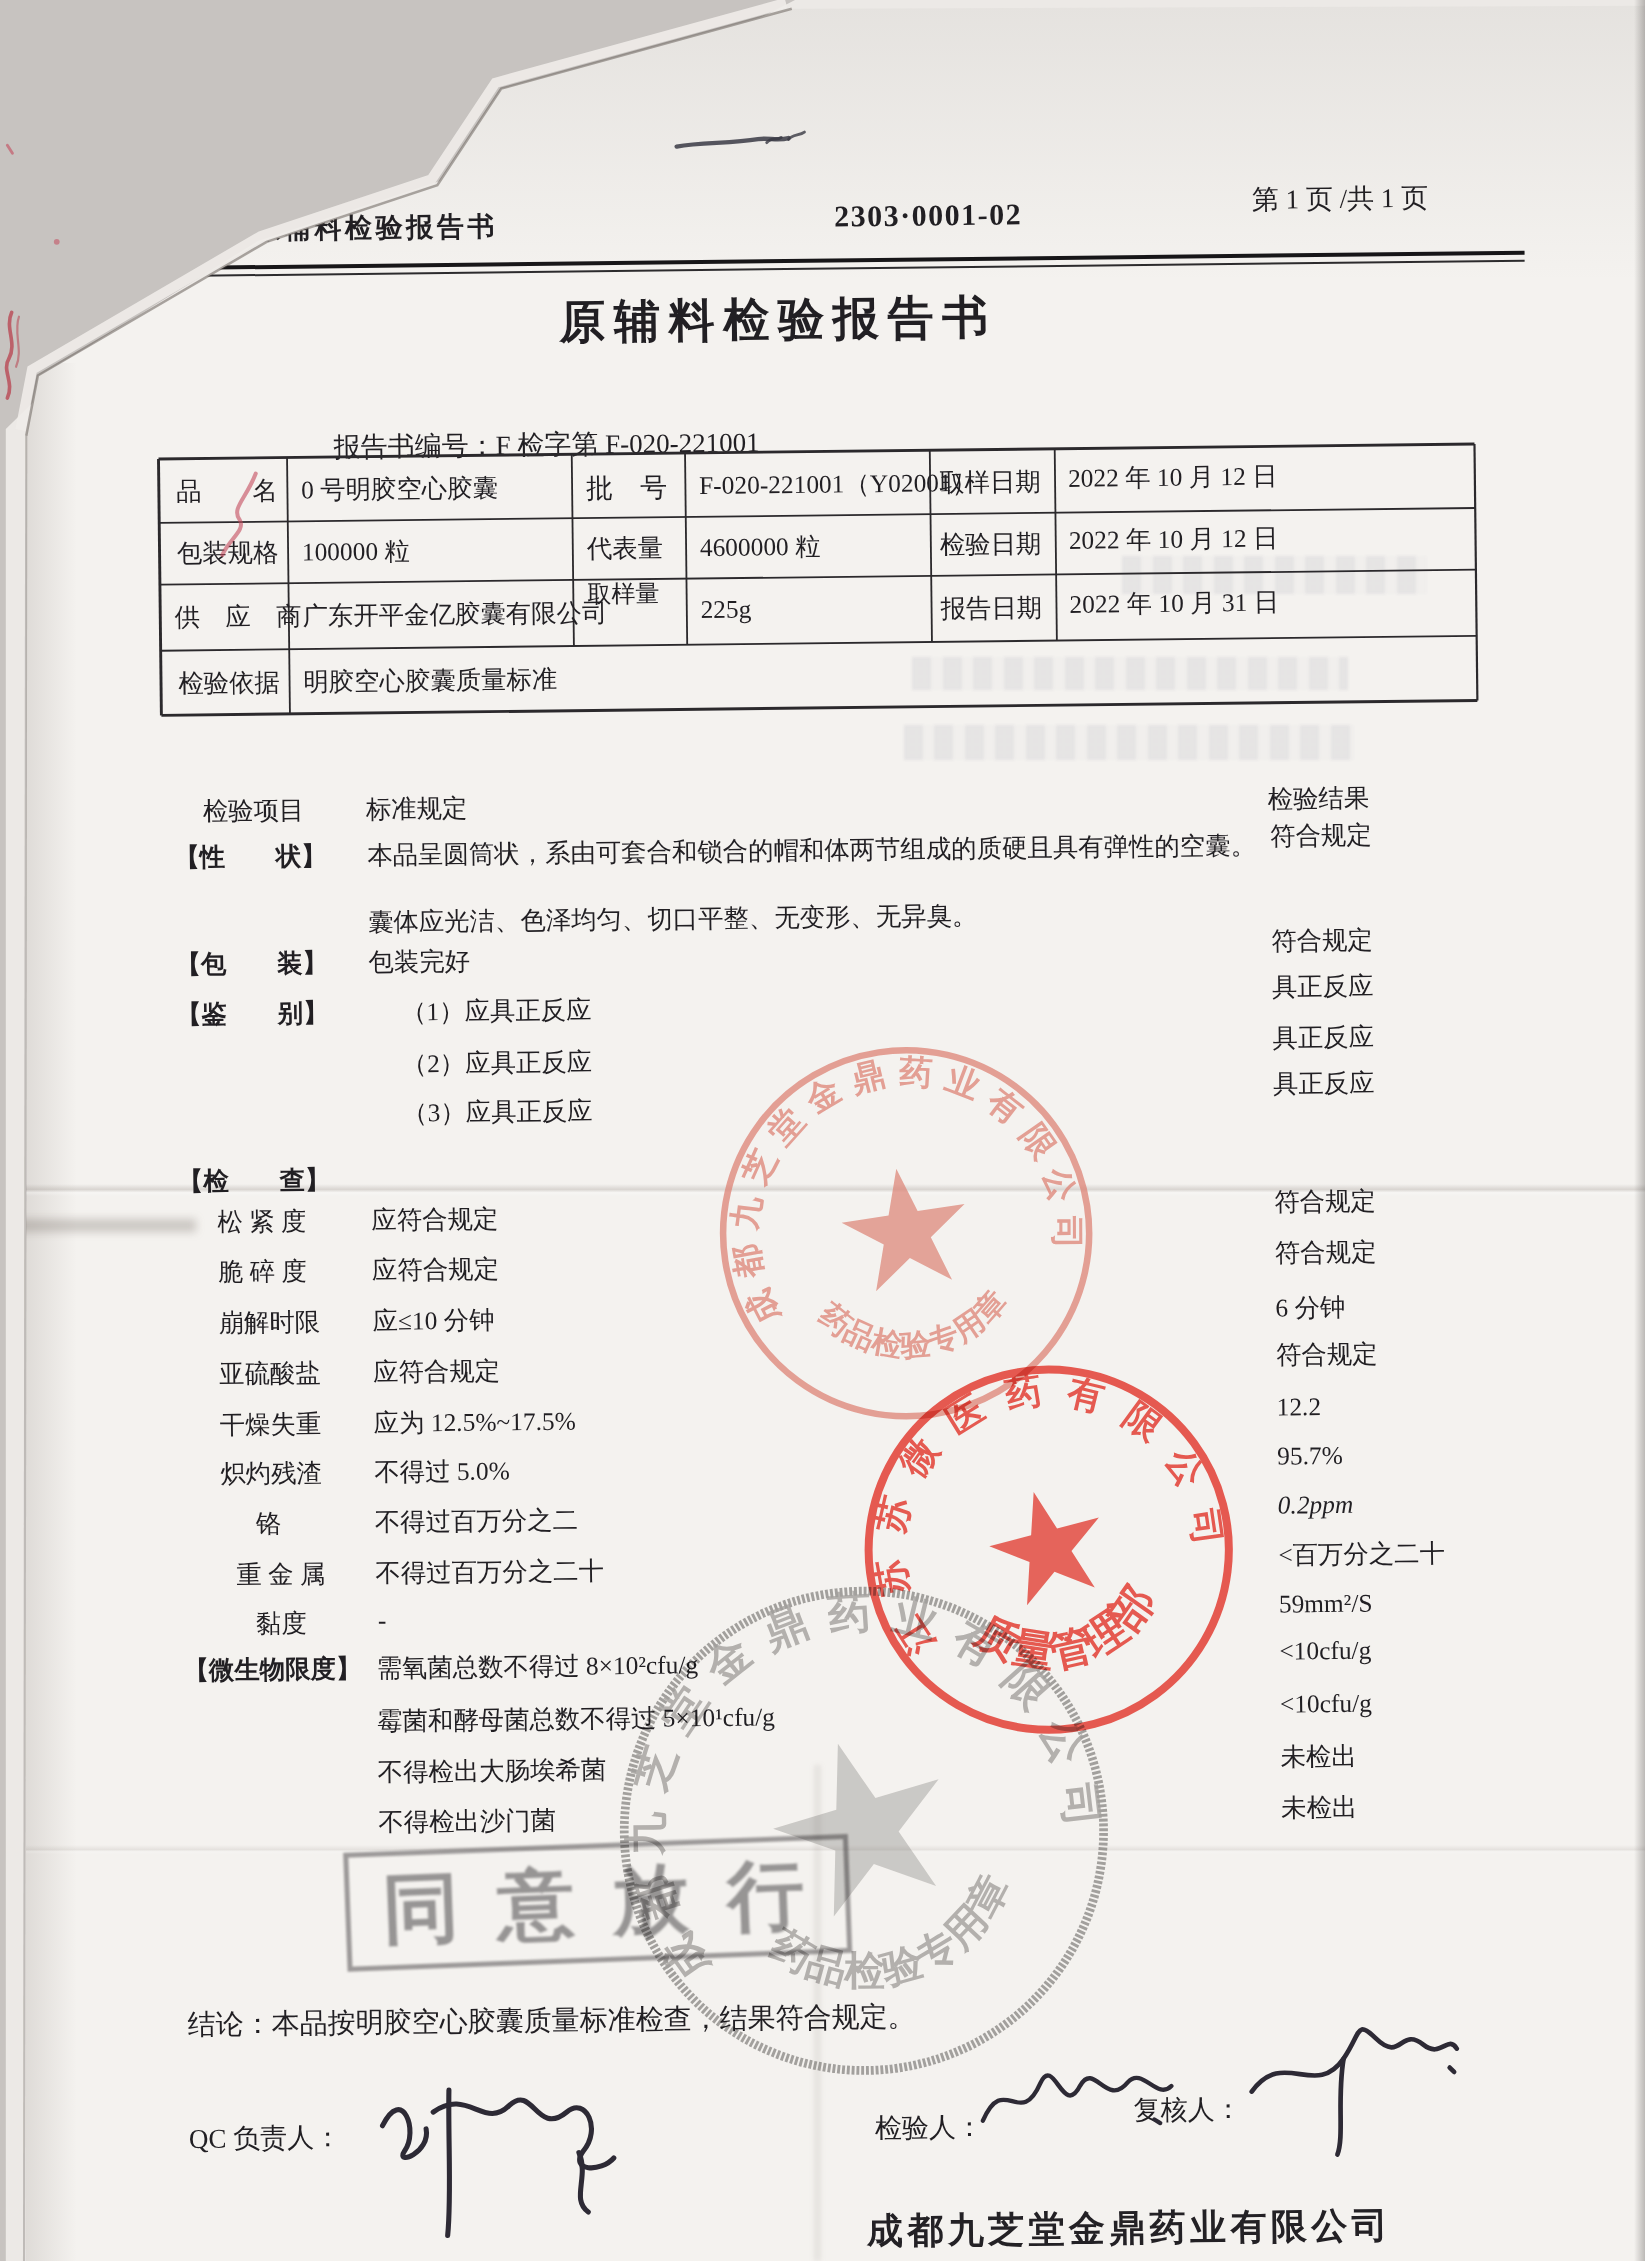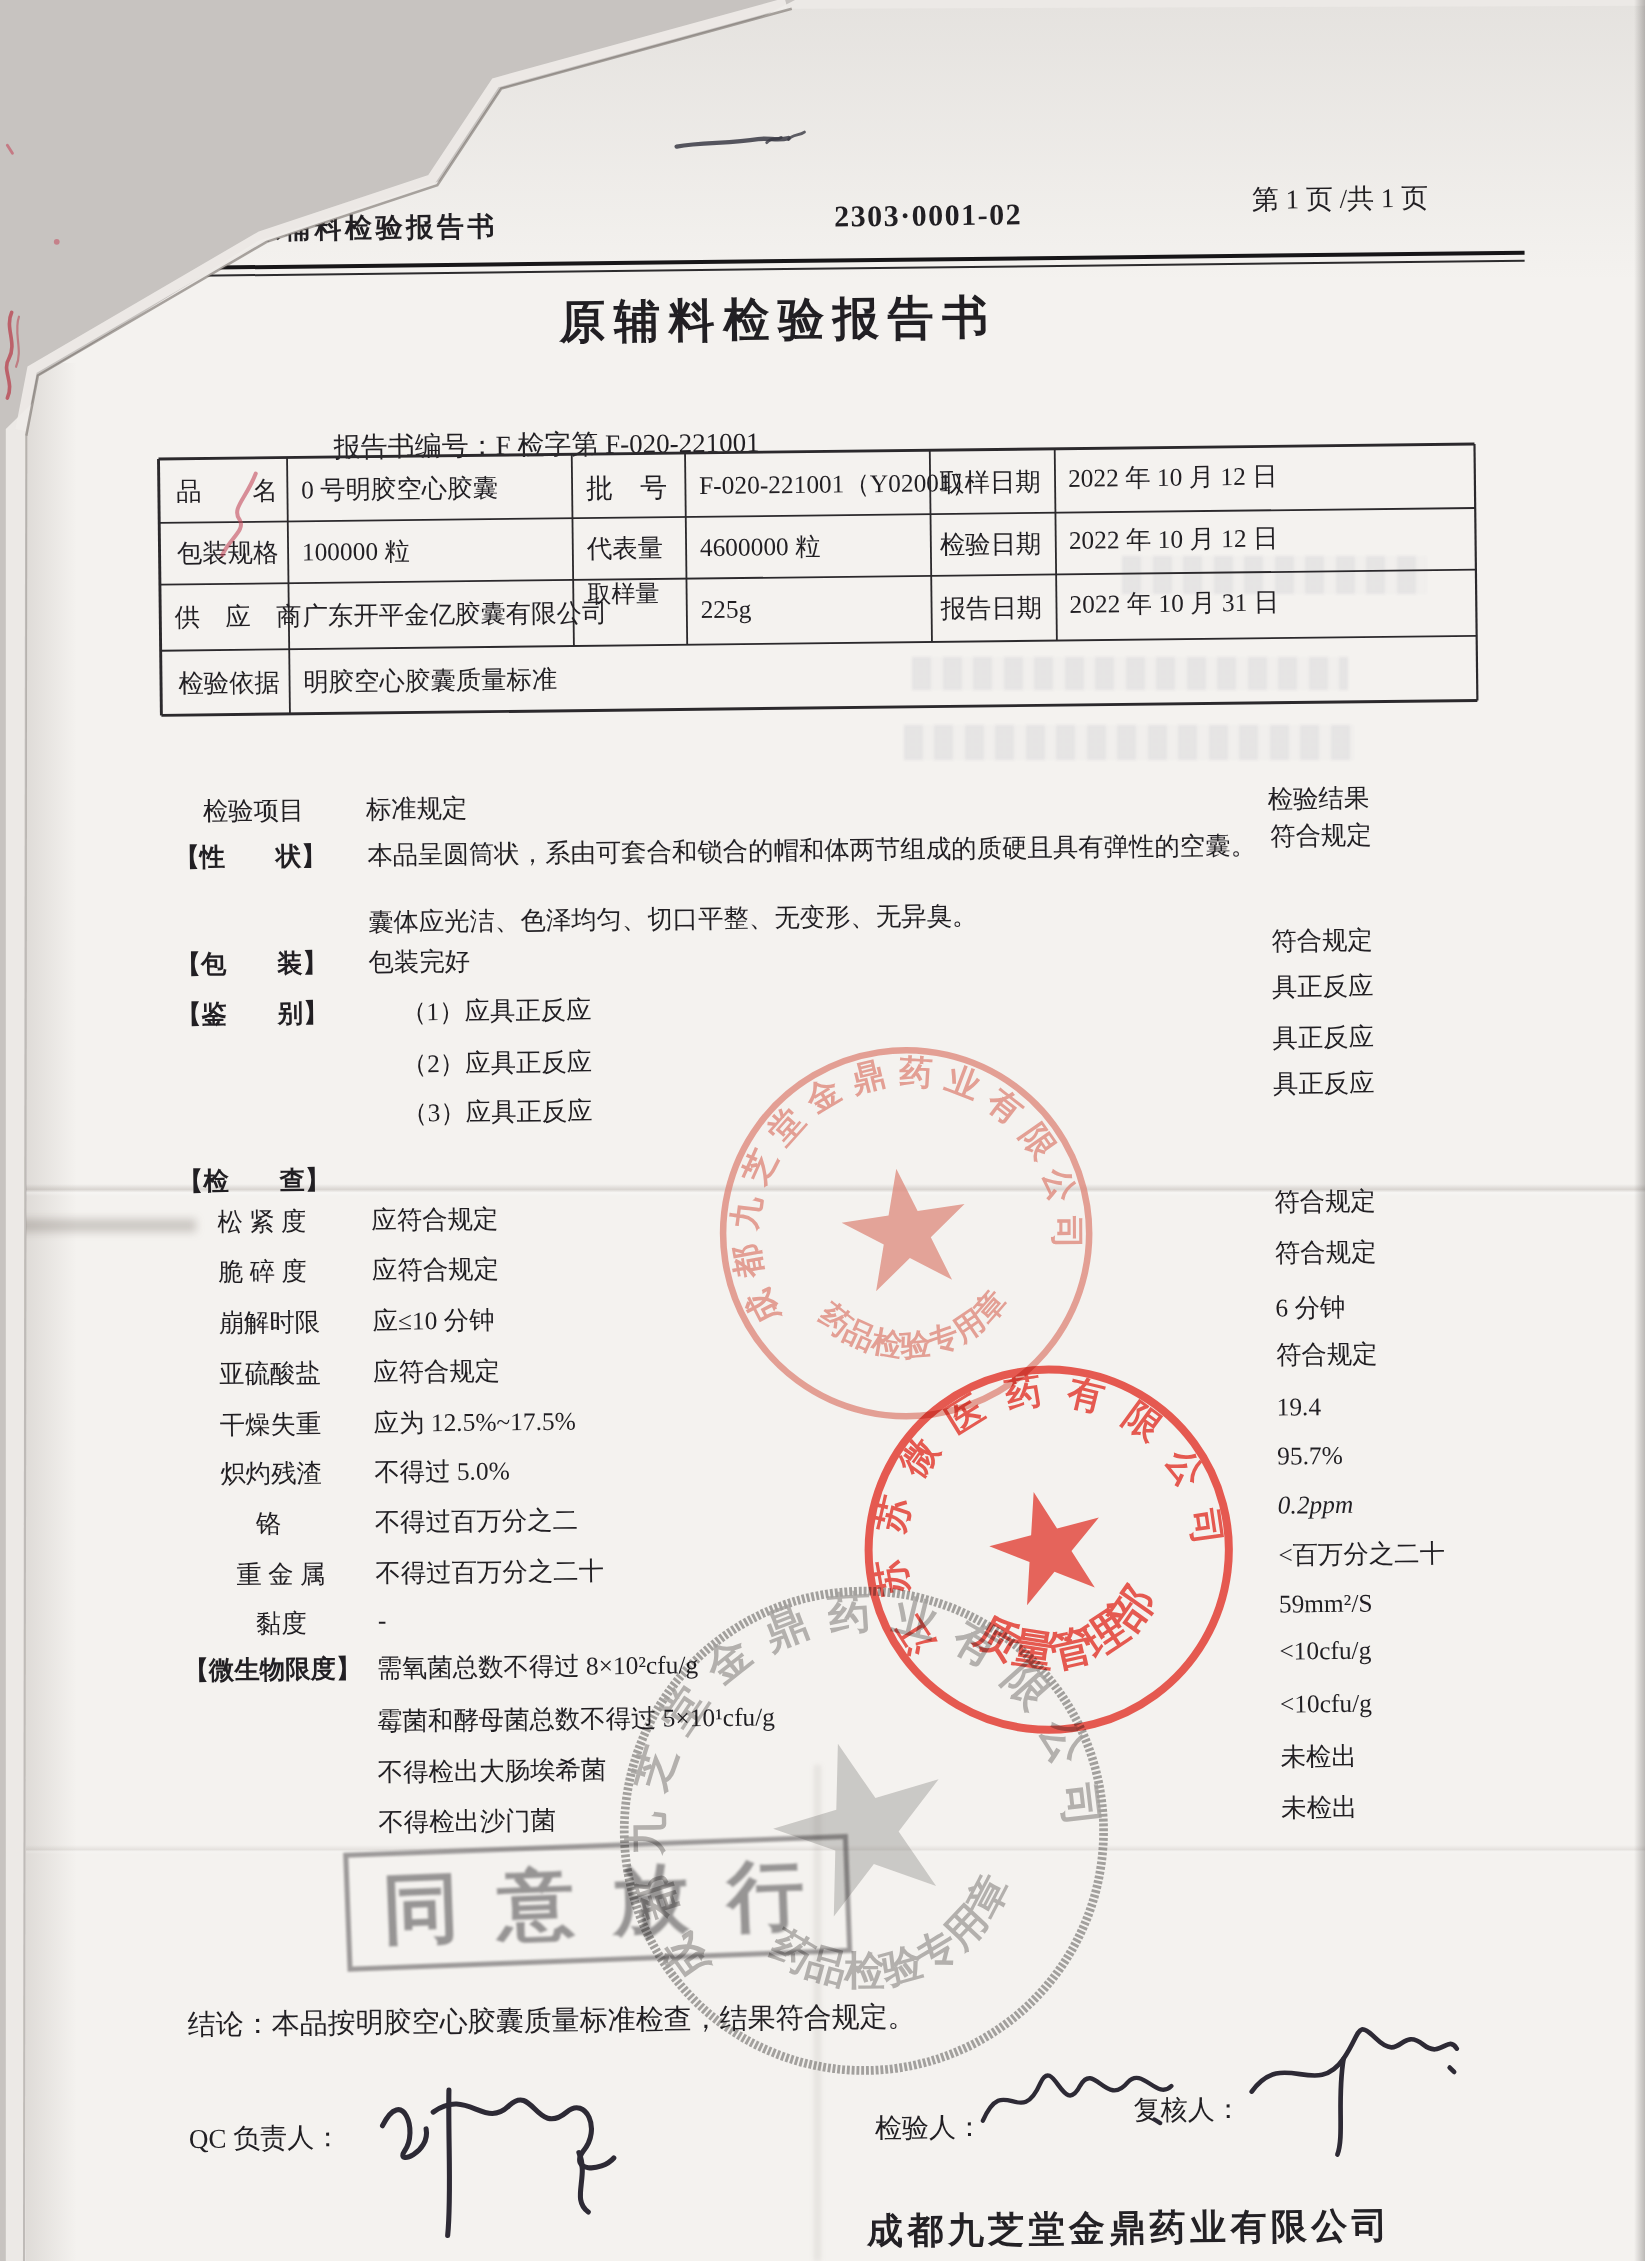--- a/index.html
+++ b/index.html
@@ -138,21 +138,21 @@
       <div class="t it" style="left:216px;top:1300px;">崩解时限</div>
       <div class="t it" style="left:370px;top:1300px;">应≤10 分钟</div>
       <div class="t it" style="left:1273px;top:1297px;">6 分钟</div>
 
       <div class="t it" style="left:216px;top:1351px;">亚硫酸盐</div>
       <div class="t it" style="left:370px;top:1351px;">应符合规定</div>
       <div class="t it" style="left:1273px;top:1344px;">符合规定</div>
 
       <div class="t it" style="left:216px;top:1402px;">干燥失重</div>
       <div class="t it" style="left:370px;top:1402px;">应为 12.5%~17.5%</div>
-      <div class="t it" style="left:1273px;top:1398px;">19.4</div>
+      <div class="t it" style="left:1273px;top:1398px;">12.2</div>
 
       <div class="t it" style="left:216px;top:1451px;">炽灼残渣</div>
       <div class="t it" style="left:370px;top:1451px;">不得过 5.0%</div>
       <div class="t it" style="left:1273px;top:1447px;">95.7%</div>
 
       <div class="t it" style="left:251px;top:1501px;">铬</div>
       <div class="t it" style="left:370px;top:1501px;">不得过百万分之二</div>
       <div class="t it" style="left:1273px;top:1496px;font-style:italic;">0.2ppm</div>
 
       <div class="t it" style="left:231px;top:1552px;">重 金 属</div>

